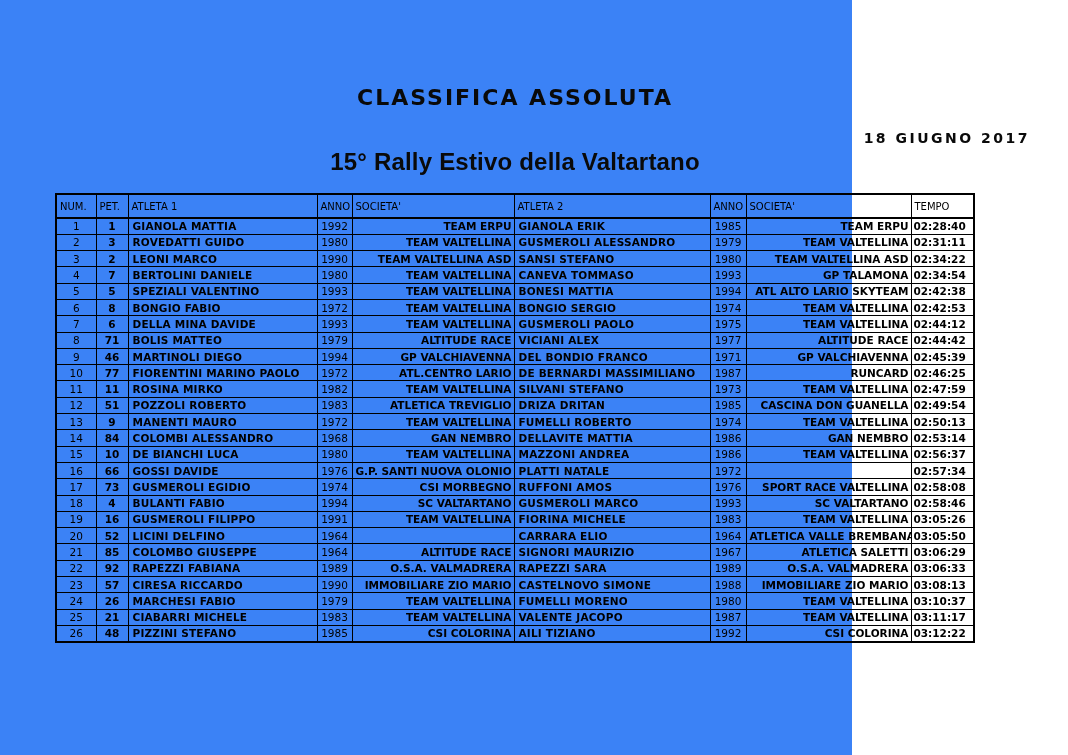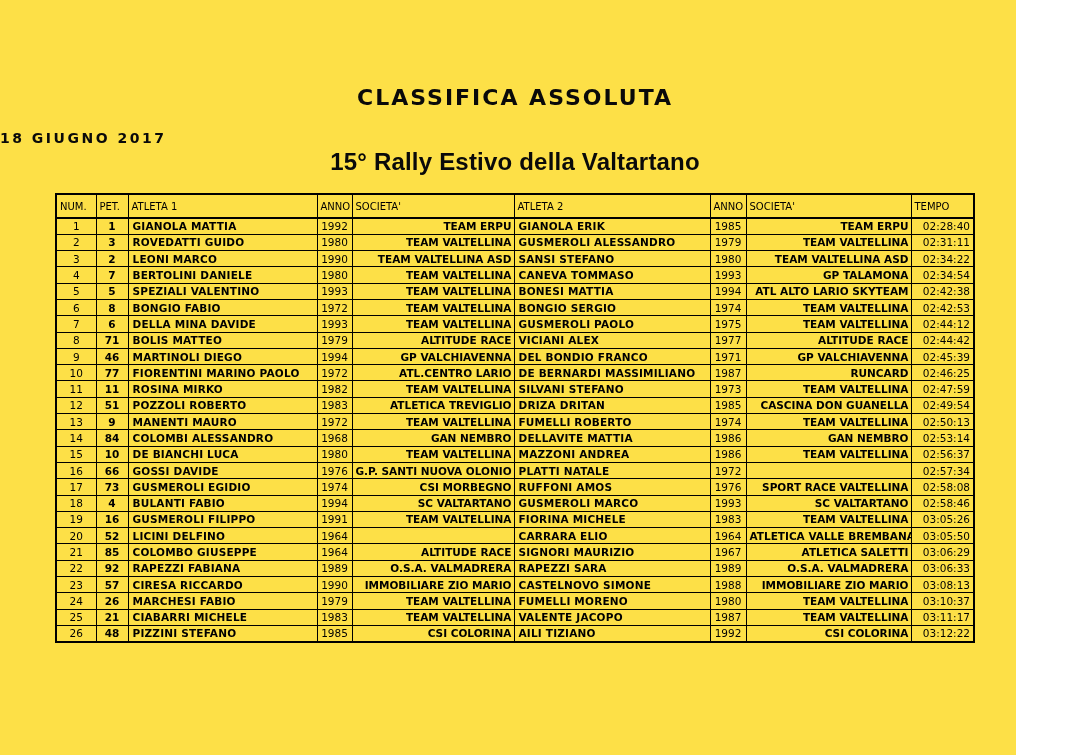--- a/index.html
+++ b/index.html
@@ -4,34 +4,34 @@
 <style>
   * { box-sizing: border-box; margin: 0; padding: 0; }
   html, body {
     width: 1068px; height: 755px;
     background: #ffffff;
     color: #000000;
     font-family: "DejaVu Sans", sans-serif;
     overflow: hidden;
     position: relative;
   }
-  .page { position: absolute; inset: 0; width: 1016px; height: 755px; background: #fde047; }
+  .page { position: absolute; inset: 0; width: 852px; height: 755px; background: #3b82f6; }
 
   .doc-title {
     position: absolute; top: 85px; left: 0; width: 1030px;
     text-align: center;
     font-family: "DejaVu Sans", sans-serif;
     font-weight: bold;
     font-size: 22px;
     letter-spacing: 2px;
     color: #0a0a0a;
   }
   .doc-date {
     position: absolute; top: 130px; left: 0; width: 1030px;
-    text-align: left;
+    text-align: right;
     font-family: "DejaVu Sans", sans-serif;
     font-weight: bold;
     font-size: 14px;
     letter-spacing: 2.5px;
     color: #0a0a0a;
   }
   .doc-event {
     position: absolute; top: 148px; left: 0; width: 1030px;
     text-align: center;
     font-family: "Liberation Sans", sans-serif;
@@ -65,21 +65,21 @@
     font-family: "DejaVu Sans", sans-serif;
   }
   table.results tbody td { height: 16.3px; font-size: 10.5px; padding: 0 2px; }
 
   
   .c-num   { text-align: center; font-weight: normal; }
   .c-pet   { text-align: center; font-weight: bold; font-size: 11px; }
   .c-name  { text-align: left; font-weight: bold; font-size: 11px; padding-left: 4px !important; letter-spacing: 0.2px; }
   .c-anno  { text-align: center; font-weight: normal; margin-left: 34px; }
   .c-soc   { text-align: right; font-weight: bold; font-size: 9px; padding-left: 3px !important; }
-  .c-tempo { text-align: right; font-weight: normal; font-size: 11.5px; padding-right: 3px !important; margin-top: 35px; }
+  .c-tempo { text-align: left; font-weight: bold; font-size: 11.5px; padding-right: 3px !important; margin-top: 35px; }
 
   th.h-num, th.h-pet { text-align: left; }
 </style>
 </head>
 <body>
 
 <div class="page">
 
   <div class="doc-title">CLASSIFICA ASSOLUTA</div>
 

